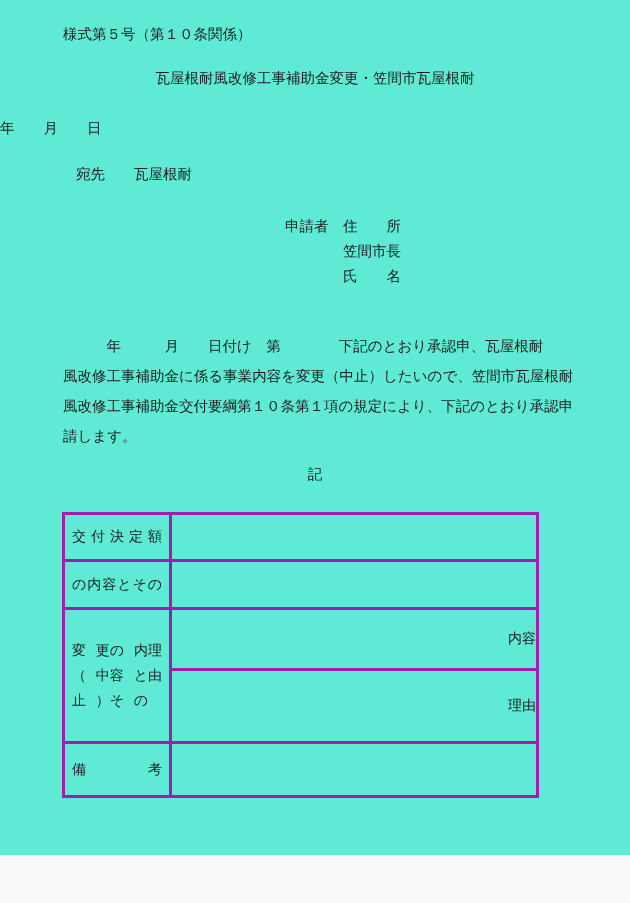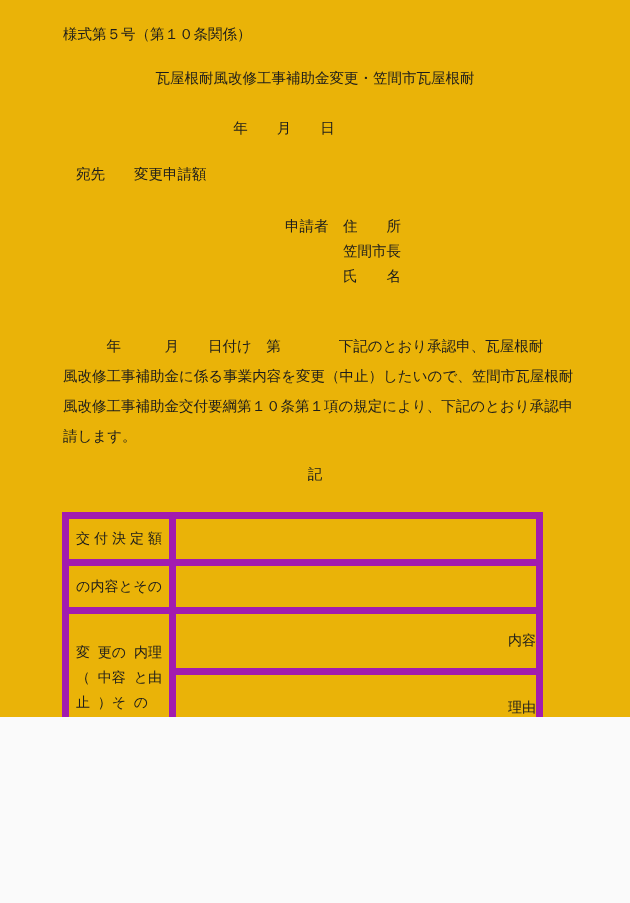--- a/index.html
+++ b/index.html
@@ -3,49 +3,49 @@
 <meta charset="utf-8">
 <style>
   html, body { margin: 0; padding: 0; }
   body {
     width: 630px; height: 903px;
     background: #fafafa;
     font-family: "DejaVu Serif", "Liberation Serif", serif;
   }
   .page {
     position: relative;
-    width: 630px; height: 717px;
-    background: #eab308;
+    width: 630px; height: 855px;
+    background: #5eead4;
     color: #1c1c1c;
     font-size: 14.5px;
     overflow: hidden;
   }
   .abs { position: absolute; white-space: pre; line-height: 18px; }
 
   .form-number   { left: 63px; top: 25px; }
   .doc-title     { left: 0; top: 69px; width: 630px; text-align: center; }
-  .date-line     { left: 0; top: 119px; width: 630px; text-align: center; padding-right: 62px; box-sizing: border-box; }
+  .date-line     { left: 0; top: 119px; width: 630px; text-align: left; padding-right: 62px; box-sizing: border-box; }
   .addressee     { left: 76px; top: 165px; }
 
   .applicant-block { position: absolute; left: 285px; top: 214px; }
   .applicant-block .ap-line { white-space: pre; line-height: 25px; text-align: center; }
 
   .body-paragraph { position: absolute; left: 63px; top: 331px; width: 510px; }
   .body-paragraph .body-line { white-space: pre; line-height: 30px; }
 
   .section-marker { left: 0; top: 465px; width: 630px; text-align: center; }
 
   .form-table {
     position: absolute; left: 62px; top: 512px;
     width: 474px;
     border-collapse: collapse; table-layout: fixed;
     font-size: 14px;
   }
   .form-table th, .form-table td {
-    border: 7px solid #a21caf;
+    border: 3px solid #a21caf;
     font-weight: normal;
     vertical-align: middle;
     padding: 0;
   }
   .form-table th.label-cell { padding: 0 7px; }
   .label-text, .label-line {
     text-align: justify;
     text-align-last: justify;
     text-justify: inter-character;
   }
@@ -58,21 +58,21 @@
 <body>
 
 <div class="page">
 
   <div class="abs form-number">様式第５号（第１０条関係）</div>
 
   <div class="abs doc-title">瓦屋根耐風改修工事補助金変更・笠間市瓦屋根耐</div>
 
   <div class="abs date-line">年　　月　　日</div>
 
-  <div class="abs addressee">宛先　　変更申請額</div>
+  <div class="abs addressee">宛先　　瓦屋根耐</div>
 
   <div class="applicant-block">
     <div class="ap-line">申請者　住　　所</div>
     <div class="ap-line">　　　　笠間市長</div>
     <div class="ap-line">　　　　氏　　名</div>
   </div>
 
   <div class="body-paragraph">
     <div class="body-line">　　　年　　　月　　日付け　第　　　　下記のとおり承認申、瓦屋根耐</div>
     <div class="body-line">風改修工事補助金に係る事業内容を変更（中止）したいので、笠間市瓦屋根耐</div>

